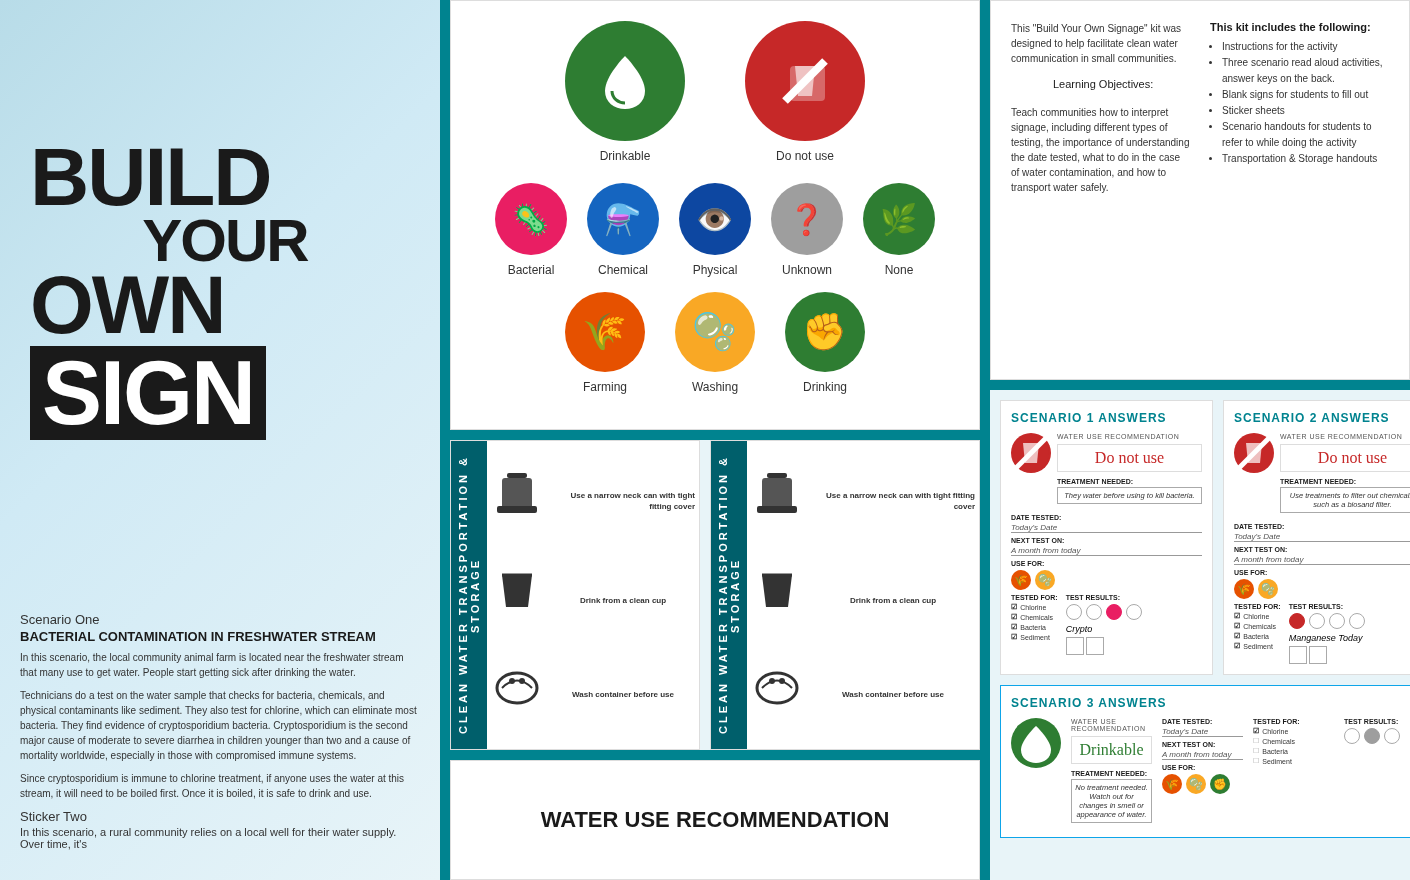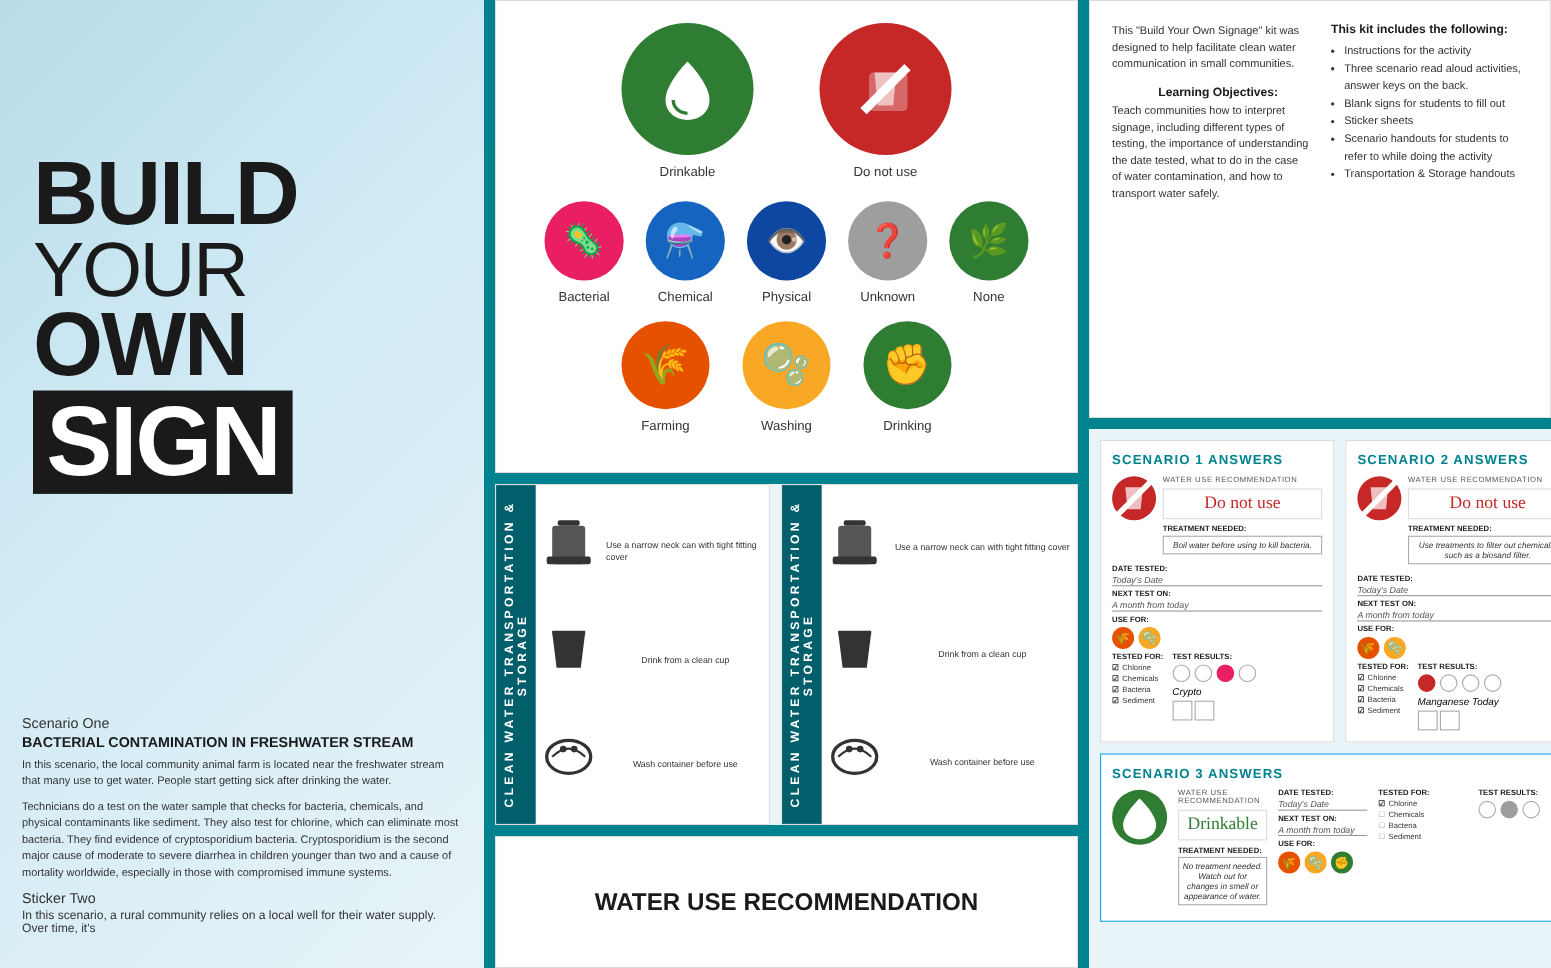--- a/index.html
+++ b/index.html
@@ -32,25 +32,26 @@
 
     .title-build {
       font-size: 82px;
       font-weight: 700;
       color: #1a1a1a;
       line-height: 0.9;
       letter-spacing: -2px;
     }
 
     .title-your {
-      font-size: 70px;
-      font-weight: 400;
+      font-size: 60px;
+      font-weight: 700;
       color: #1a1a1a;
       line-height: 0.9;
       letter-spacing: -2px;
+      text-align: center;
     }
 
     .title-own {
       font-size: 82px;
       font-weight: 900;
       color: #1a1a1a;
       line-height: 0.9;
       letter-spacing: -2px;
     }
 
@@ -196,23 +197,23 @@
 
     .kit-description {
       font-size: 10px;
       color: #333;
       line-height: 1.5;
       margin-bottom: 12px;
     }
 
     .learning-objectives-title {
       font-size: 11px;
-      font-weight: 700;
+      font-weight: 400;
       color: #1a1a1a;
-      margin-bottom: 4px;
+      margin-bottom: 15px;
       padding-left: 42px;
     }
 
     .learning-objectives-text {
       font-size: 10px;
       color: #333;
       line-height: 1.5;
     }
 
     .kit-includes-title {
@@ -520,22 +521,22 @@
     }
 
     .transport-col-2-item {
       font-size: 36px;
       text-align: center;
     }
 
     .transport-col-3-item {
       font-size: 8px;
       color: #333;
-      text-align: left;
-      font-weight: normal;
+      text-align: right;
+      font-weight: bold;
       line-height: 1.4;
     }
   </style>
 </head>
 <body>
 
 <div class="vdivider-1"></div>
 <div class="vdivider-2"></div>
 <div class="hdivider-1"></div>
 <div class="hdivider-2"></div>
@@ -549,20 +550,21 @@
     <div class="title-sign-wrapper">
       <span class="title-sign">SIGN</span>
     </div>
   </div>
 
   <div class="scenario-section">
     <div class="scenario-subtitle">Scenario One</div>
     <div class="scenario-heading">BACTERIAL CONTAMINATION IN FRESHWATER STREAM</div>
     <div class="scenario-text">In this scenario, the local community animal farm is located near the freshwater stream that many use to get water. People start getting sick after drinking the water.</div>
     <div class="scenario-text">Technicians do a test on the water sample that checks for bacteria, chemicals, and physical contaminants like sediment. They also test for chlorine, which can eliminate most bacteria. They find evidence of cryptosporidium bacteria. Cryptosporidium is the second major cause of moderate to severe diarrhea in children younger than two and a cause of mortality worldwide, especially in those with compromised immune systems.</div>
+    <div class="scenario-text">Since cryptosporidium is immune to chlorine treatment, if anyone uses the water at this stream, it will need to be boiled first. Once it is boiled, it is safe to drink and use.</div>
     <div class="scenario-subtitle">Sticker Two</div>
     <div class="scenario-two-sub">In this scenario, a rural community relies on a local well for their water supply. Over time, it's</div>
   </div>
 </div>
 
 <div class="center-top">
   <div class="icons-section">
 
     <div class="icon-row-top">
       <div class="icon-item">
@@ -740,21 +742,21 @@
           <svg width="40" height="40" viewBox="0 0 40 40">
             <circle cx="20" cy="20" r="18" fill="#c62828"></circle>
             <path d="M5 35 L35 5" stroke="white" stroke-width="5"></path>
             <path d="M12 10 L28 10 L26 30 L14 30 Z" fill="white" opacity="0.7"></path>
           </svg>
         </div>
         <div style="flex:1">
           <div class="answer-card-header">WATER USE RECOMMENDATION</div>
           <div class="answer-do-not-use">Do not use</div>
           <div class="answer-label">TREATMENT NEEDED:</div>
-          <div class="answer-treatment">Boil water before using to kill bacteria.</div>
+          <div class="answer-treatment">They water before using to kill bacteria.</div>
         </div>
       </div>
       <div style="margin-top:6px">
         <div class="answer-label">DATE TESTED:</div>
         <div class="answer-value">Today's Date</div>
         <div class="answer-label">NEXT TEST ON:</div>
         <div class="answer-value">A month from today</div>
       </div>
       <div style="margin-top:4px">
         <div class="answer-label">USE FOR:</div>

